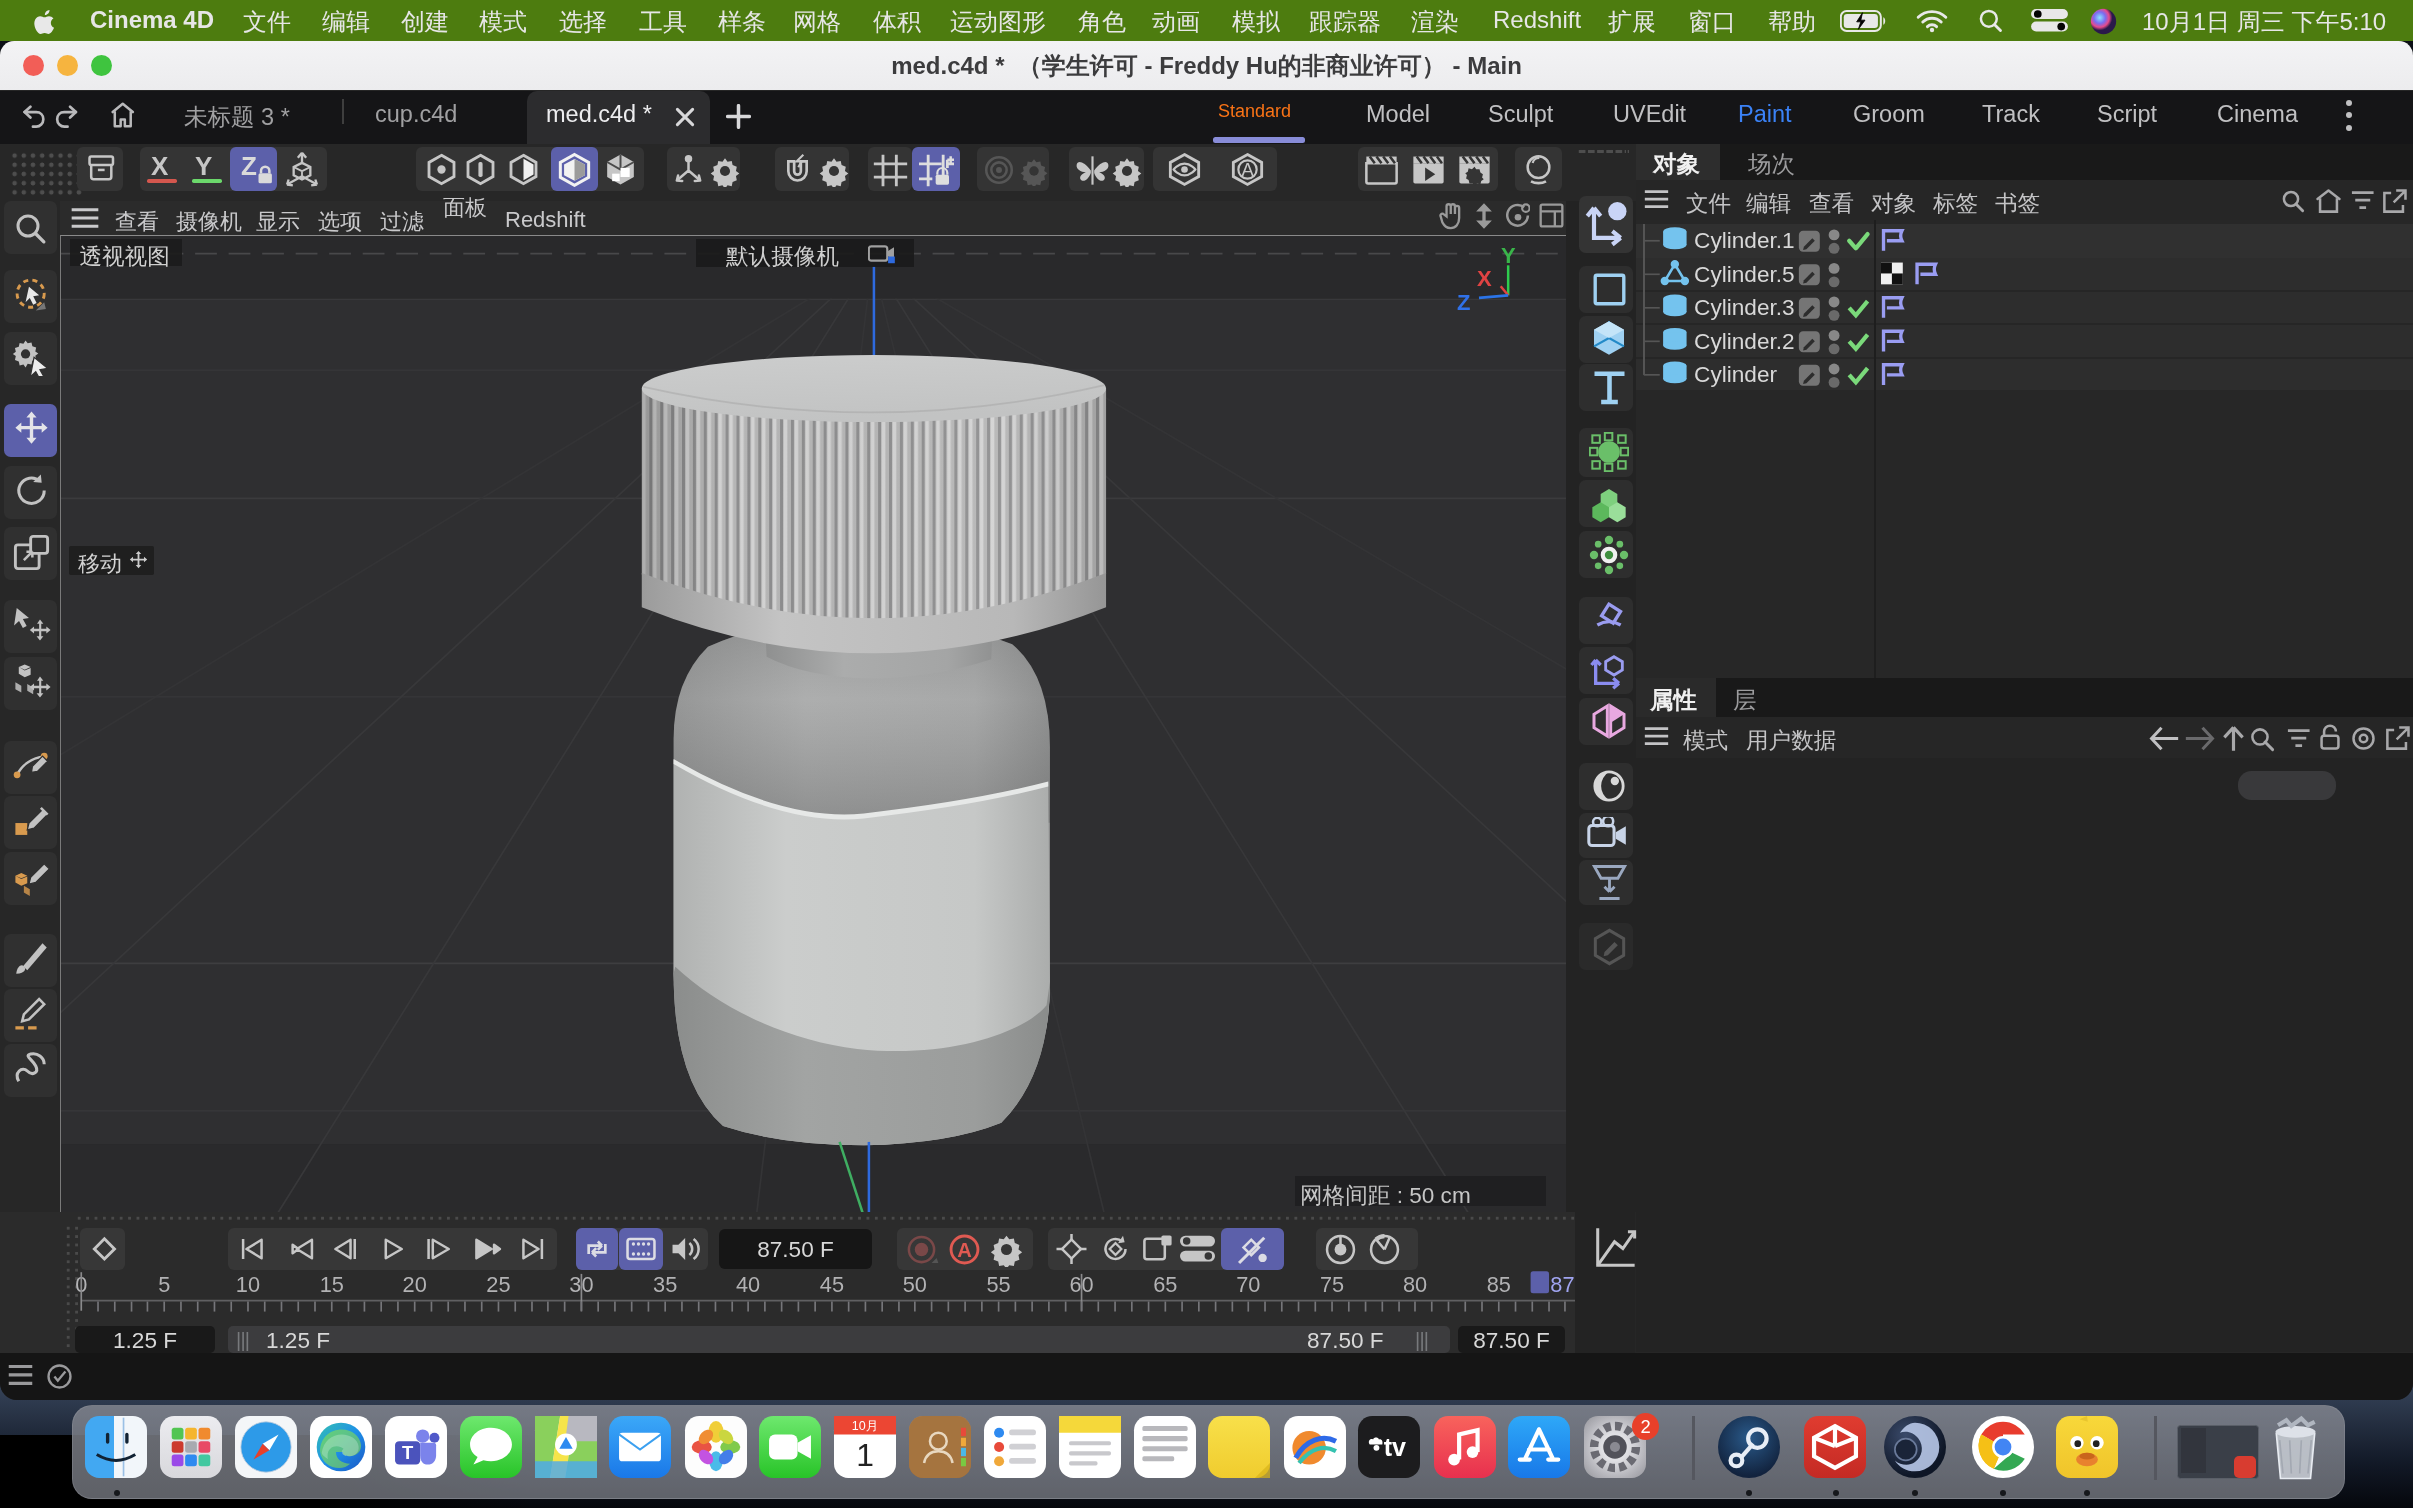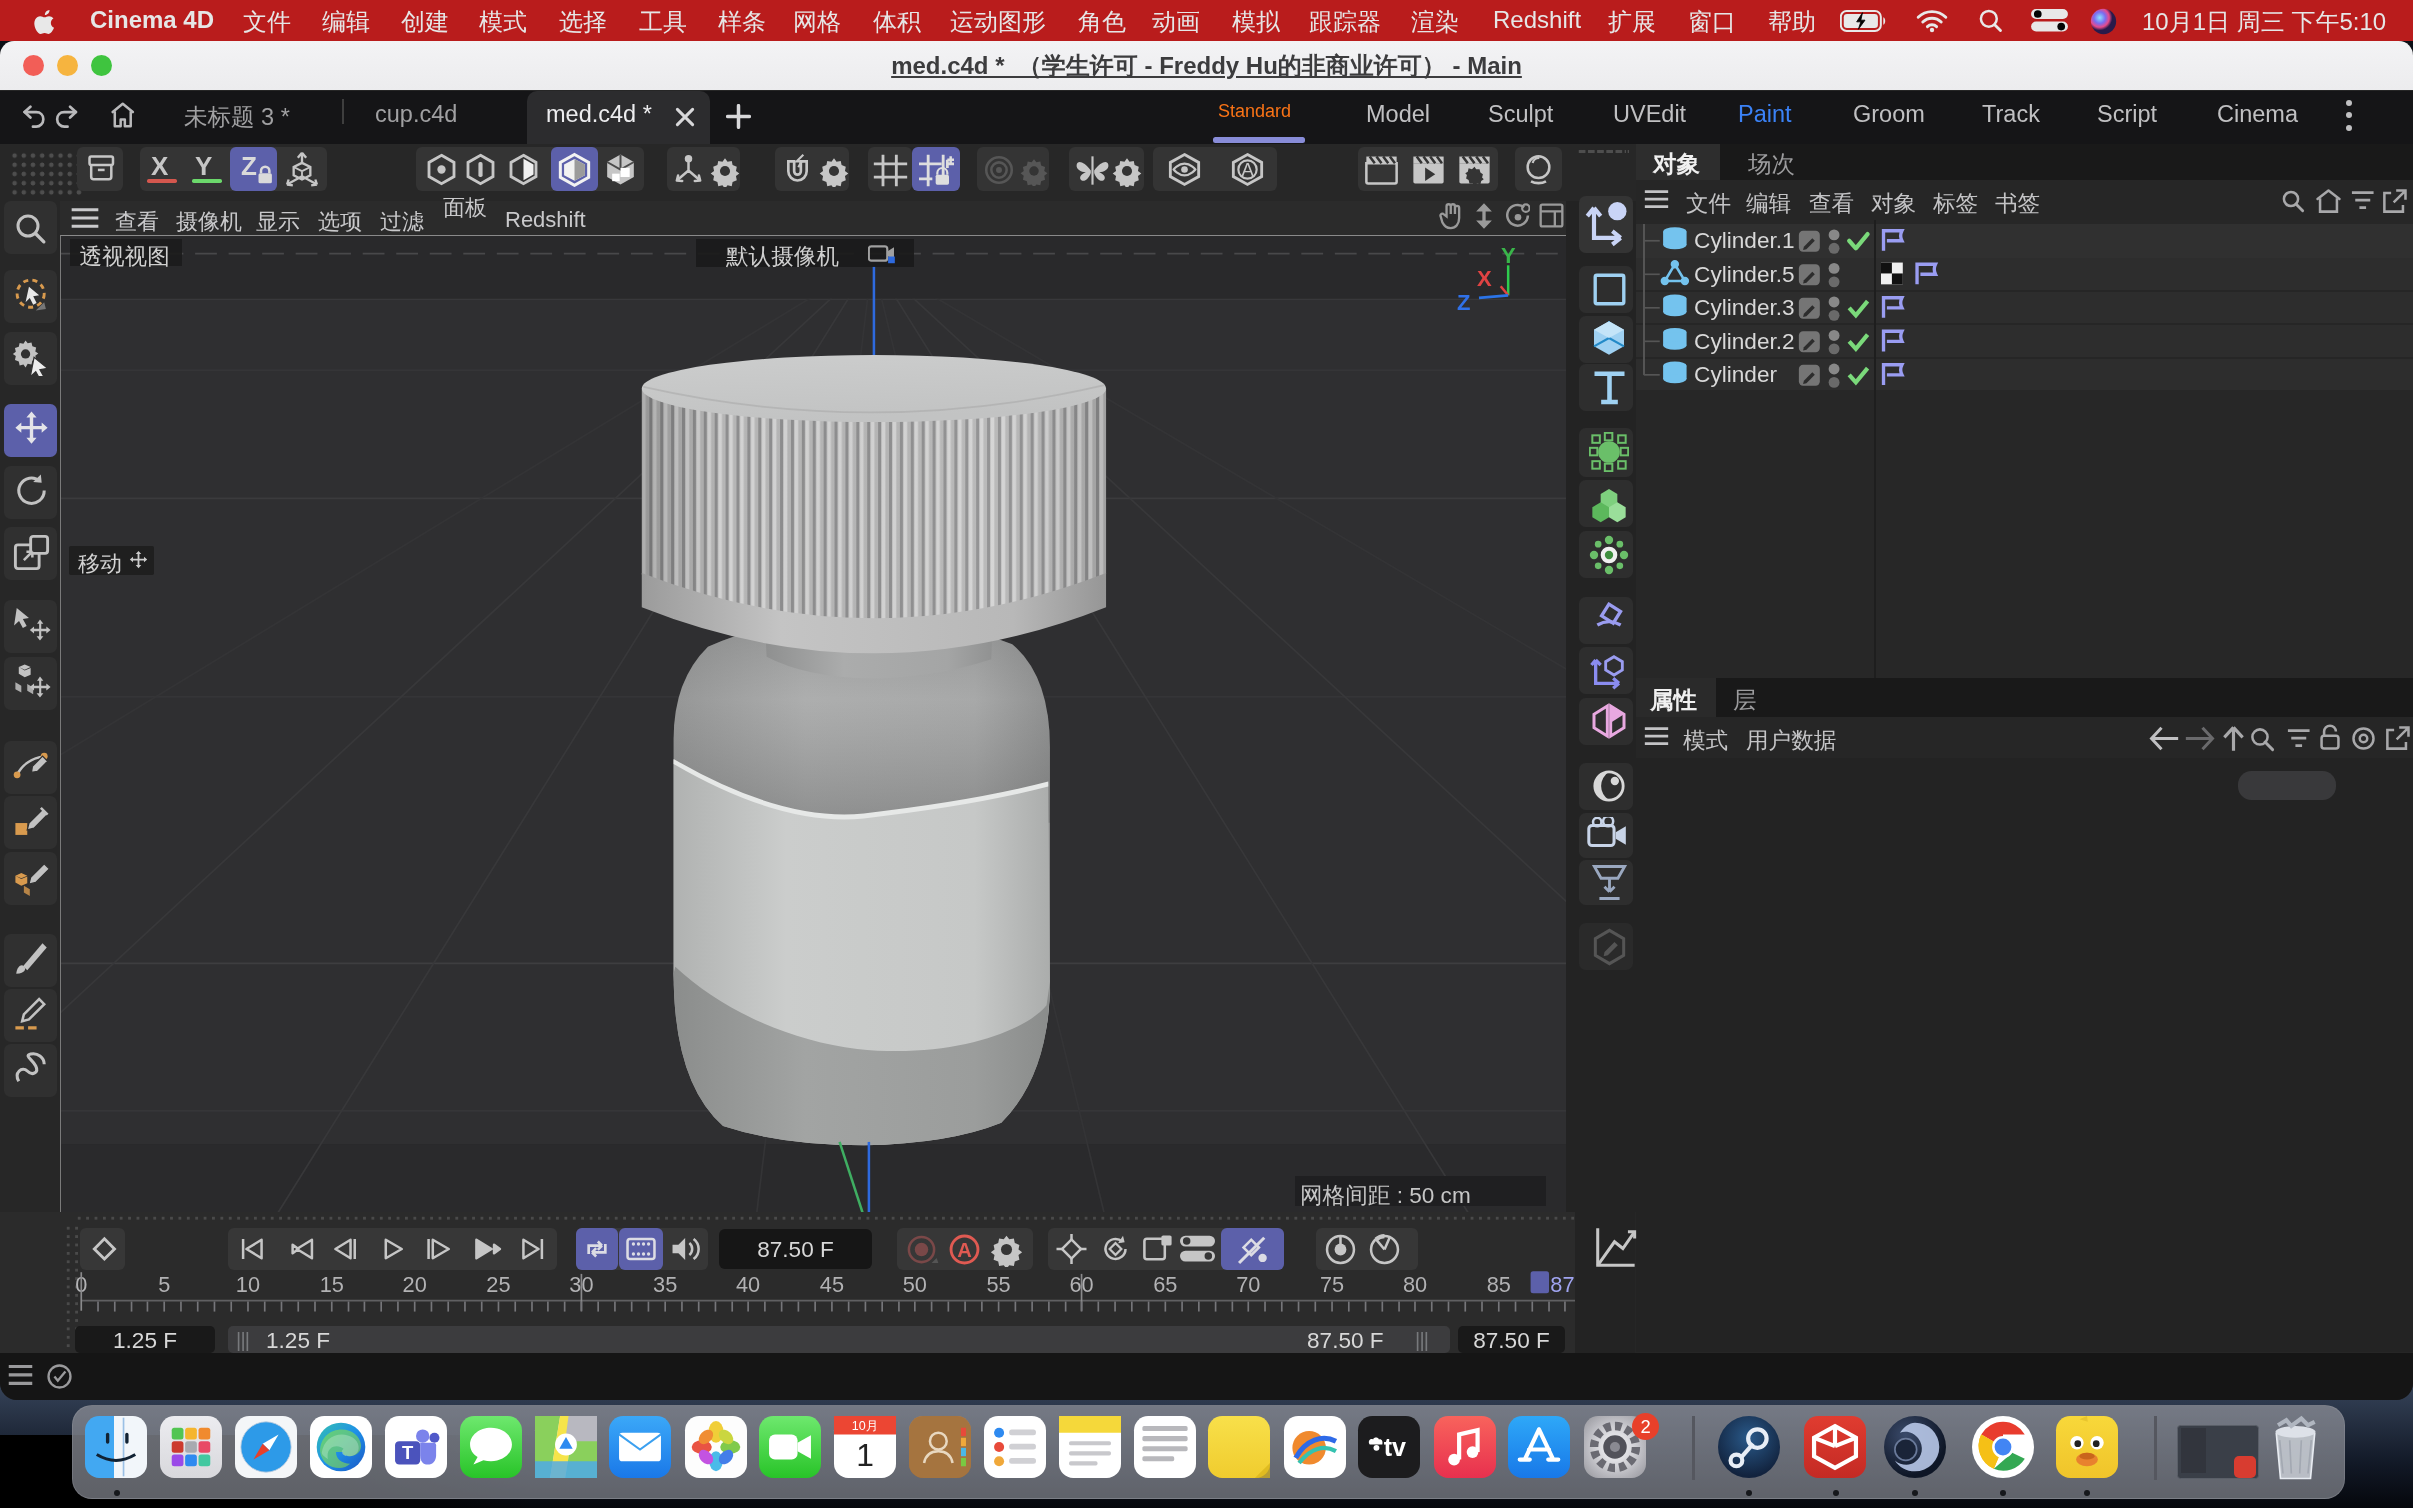--- a/index.html
+++ b/index.html
@@ -1,26 +1,26 @@
 <!DOCTYPE html>
 <html style="font-size:13.4px"><head><meta charset="utf-8">
 <style>
 html,body{margin:0;padding:0;width:2413px;height:1508px;overflow:hidden;background:#000;}
 body{font-family:"Liberation Sans",sans-serif;-webkit-font-smoothing:antialiased;}
 .ab{position:absolute;}
 .ic{position:absolute;}
 svg{display:block;}
 .desktop{left:0;top:0;width:2413px;height:1508px;background:linear-gradient(180deg,#0b0e14 0%,#2c3a50 84%,#38465c 91.5%,#121927 97%,#05070c 100%);}
 .dkleft{left:0;top:1435px;width:536px;height:74px;background:linear-gradient(90deg,#000 60%,rgba(0,0,0,0) 100%);}
-.menubar{left:0;top:0;width:2413px;height:41px;background:#b91c1c;color:#e6e6e6;font-size:24px;}
+.menubar{left:0;top:0;width:2413px;height:41px;background:#4d7c0f;color:#e6e6e6;font-size:24px;}
 .menubar .it{position:absolute;top:5.9px;white-space:nowrap;}
 .window{left:0;top:41px;width:2413px;height:1359px;background:#262626;border-radius:14.2px 14.2px 17px 17px;overflow:hidden;}
 .titlebar{left:0;top:41px;width:2413px;height:49px;background:linear-gradient(#f3f3f5,#ececee);border-radius:14.2px 14.2px 0 0;}
 .tl{position:absolute;top:55px;width:21px;height:21px;border-radius:50%;}
-.title{left:0;top:41px;width:2413px;height:49px;line-height:49px;text-align:center;color:#3c3c3e;font-size:24px;font-weight:bold;text-decoration:underline;}
+.title{left:0;top:41px;width:2413px;height:49px;line-height:49px;text-align:center;color:#3c3c3e;font-size:24px;font-weight:bold;}
 .tabbar{left:0;top:0;width:2413px;height:1508px;color:#9c9c9e;font-size:23.5px;}
 .toolbar{left:0;top:0;width:2413px;height:1508px;}
 .tool{position:absolute;top:147px;height:44px;background:#343434;border-radius:5.9px;}
 .toolsel{background:#5c60aa;}
 .leftcol{left:0;top:0;width:2413px;height:1508px;}
 .ltool{position:absolute;left:4.2px;width:53px;height:53px;background:#303030;border-radius:6.7px;}
 .vpmenu{left:0;top:0;width:2413px;height:1508px;color:#c9c9cb;font-size:22.6px;}
 .viewport{left:60px;top:235px;width:1506px;height:978px;background:#2a2a2c;border-top:1.7px solid #8a8a8a;border-right:1.7px solid #8a8a8a;border-left:1.7px solid #7a7a7a;overflow:hidden;}
 .rightstrip{left:0;top:0;width:2413px;height:1508px;}
 .rpanel{left:0;top:0;width:2413px;height:1508px;}

